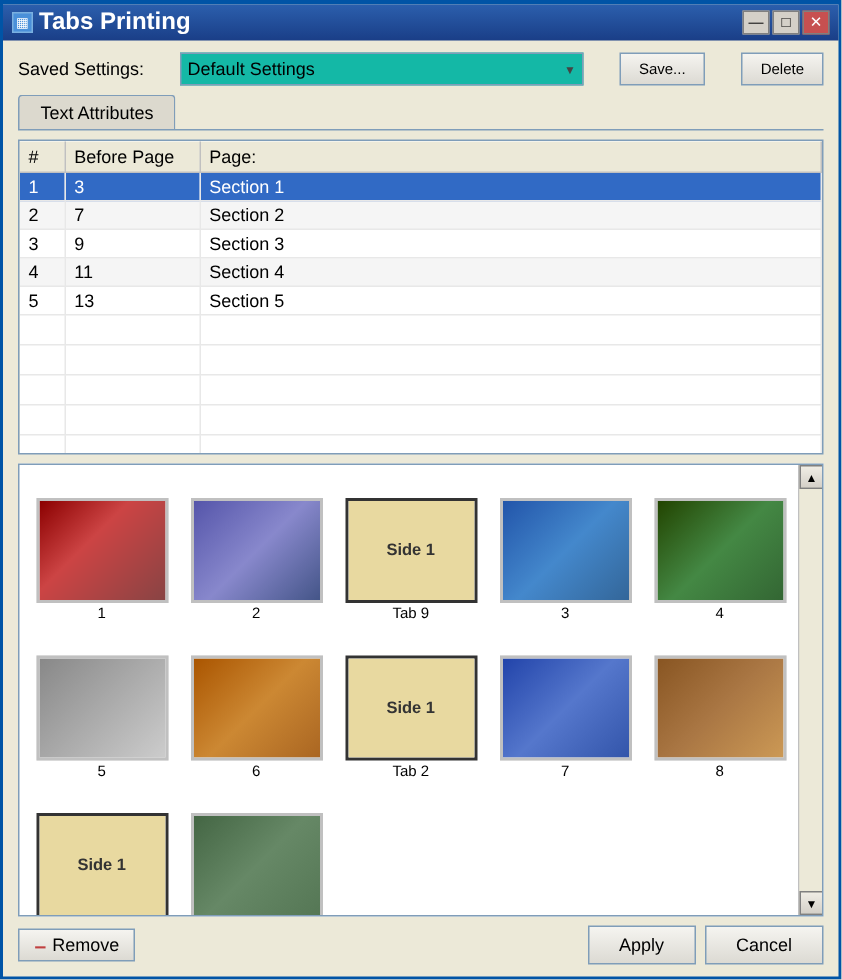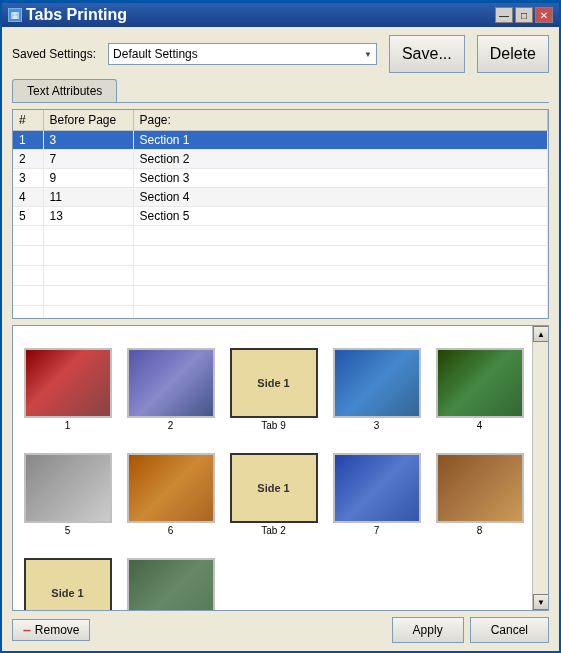--- a/index.html
+++ b/index.html
@@ -53,41 +53,41 @@
       padding: 8px 10px;
       display: flex;
       flex-direction: column;
       gap: 6px;
       overflow: hidden;
     }
 
     .saved-settings-row {
       display: flex;
       align-items: center;
-      gap: 12px;
+      gap: 24px;
       justify-content: center;
     }
     .saved-settings-combo {
       flex: 1;
       height: 22px;
-      background: #ffffff;
+      background: #14b8a6;
       border: 1px solid #7f9db9;
       padding: 2px 4px;
       font-size: 12px;
       display: flex; align-items: center; justify-content: space-between;
       cursor: pointer;
     }
     .combo-arrow { font-size: 8px; color: #444; }
     .btn {
-      height: 38px;
+      height: 22px;
       padding: 0 12px;
       background: linear-gradient(to bottom, #f5f4f0, #dcdad3);
       border: 1px solid #7f9db9;
       cursor: pointer;
-      font-size: 16px;
+      font-size: 10px;
       white-space: nowrap;
     }
 
     .tabs-row {
       display: flex;
       gap: 16px;
       border-bottom: 1px solid #7f9db9;
       align-items: flex-end;
     }
     .tab {

